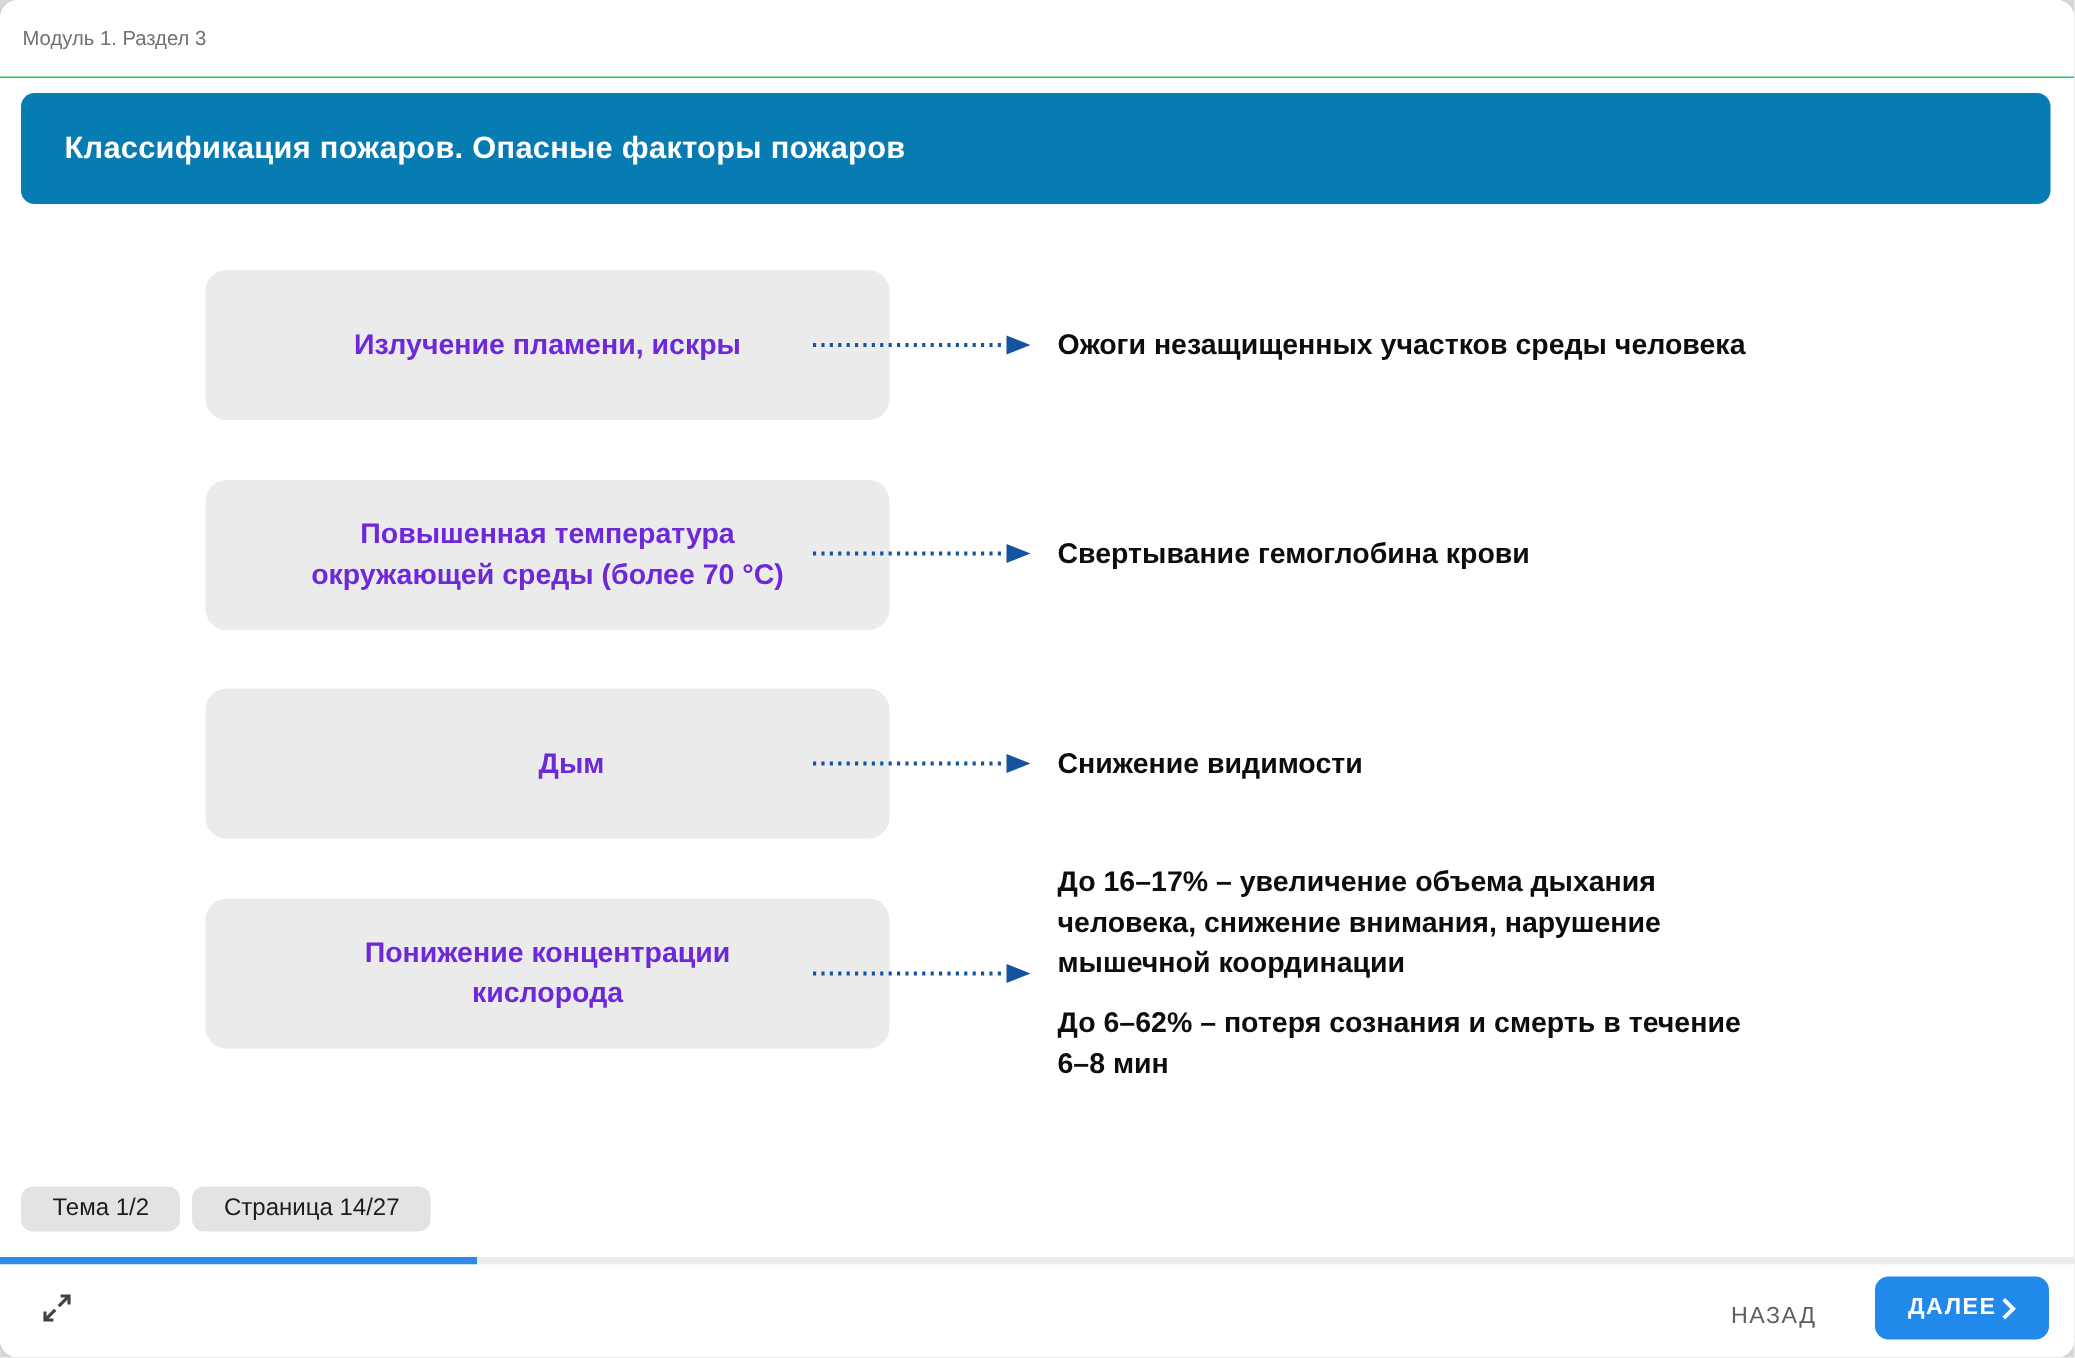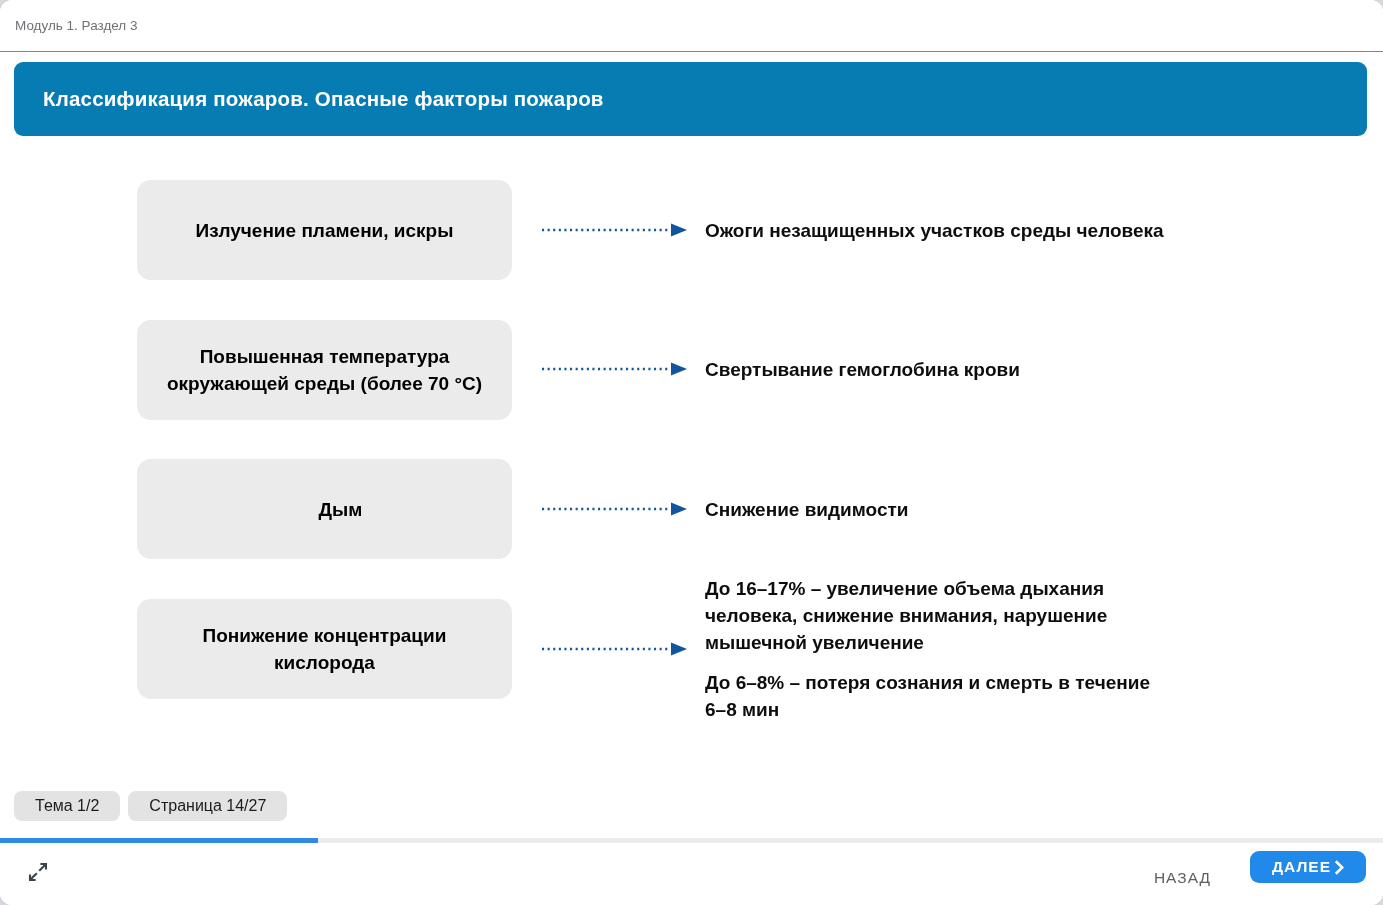--- a/index.html
+++ b/index.html
@@ -35,24 +35,24 @@
     display:flex; align-items:center;
     padding:0 29px; box-sizing:border-box;
   }
   .banner-title {
     color:#ffffff; font-size:20.5px; font-weight:700; letter-spacing:0.2px;
     margin:0;
   }
 
   
   .factor-box {
-    position:absolute; left:137px; width:375px; height:100px;
+    position:absolute; left:137px; width:456px; height:100px;
     background:#ebebeb; border-radius:14px;
     display:flex; flex-direction:column; align-items:center; justify-content:center;
-    color:#000000; font-size:19px; font-weight:700; line-height:27px;
+    color:#6d28d9; font-size:19px; font-weight:700; line-height:27px;
     text-align:center; box-sizing:border-box; padding:0 16px;
   }
   .box-1 { top:180px; }
   .box-2 { top:320px; }
   .box-3 { top:459px;padding-left:48px; }
   .box-4 { top:599px; }
 
   .arrow { position:absolute; left:540px; width:148px; height:16px; }
   .arrow-1 { top:222px; }
   .arrow-2 { top:361px; }
@@ -95,21 +95,21 @@
   }
   .back-btn {
     position:absolute; right:166px; top:14px; height:30px;
     display:flex; align-items:center; gap:11px;
     background:none; border:none; cursor:pointer;
     color:#5b5f63; font-size:15.5px; letter-spacing:1px;
     font-family:inherit;
     flex-direction:column;
   }
   .next-btn {
-    position:absolute; right:17px; top:8px; width:116px; height:32px;
+    position:absolute; right:17px; top:8px; width:116px; height:42px;
     background:#2089ea; border:none; border-radius:9px; cursor:pointer;
     display:flex; align-items:center; justify-content:center; gap:3px;
     color:#ffffff; font-size:15.5px; font-weight:700; letter-spacing:1px;
     font-family:inherit;
   }
   svg { display:block; }
 </style>
 </head>
 <body>
 
@@ -157,24 +157,24 @@
       <span>кислорода</span>
     </div>
     <svg class="arrow arrow-4" viewBox="0 0 148 16">
       <line x1="2" y1="8" x2="129" y2="8" stroke="#14549e" stroke-width="2.7" stroke-dasharray="2.1 3.5"></line>
       <polygon points="131,1.6 147,8 131,14.4" fill="#14549e"></polygon>
     </svg>
     <div class="desc desc-4">
       <div class="para">
         <div>До 16–17% – увеличение объема дыхания</div>
         <div>человека, снижение внимания, нарушение</div>
-        <div>мышечной увеличение</div>
+        <div>мышечной координации</div>
       </div>
       <div class="para">
-        <div>До 6–8% – потеря сознания и смерть в течение</div>
+        <div>До 6–62% – потеря сознания и смерть в течение</div>
         <div>6–8 мин</div>
       </div>
     </div>
 
     <div class="tabs">
       <button class="tab">
         <span>Тема 1/2</span>
       </button>
       <button class="tab">
         <span>Страница 14/27</span>

